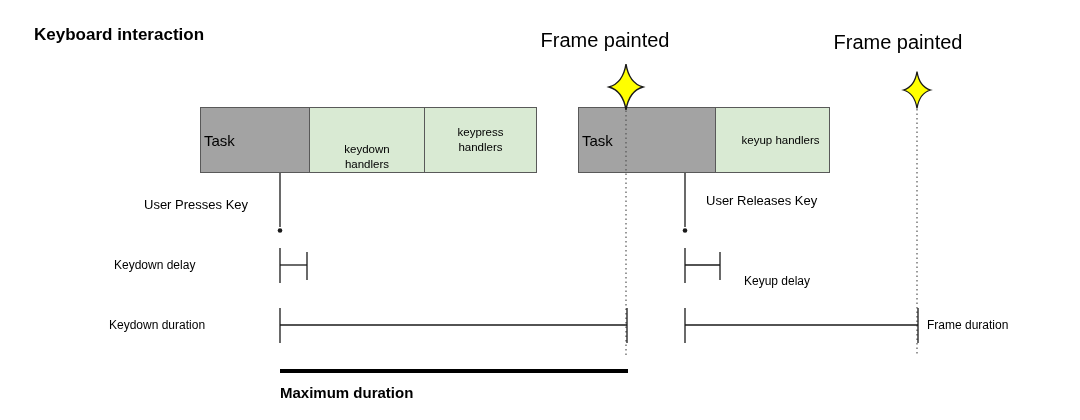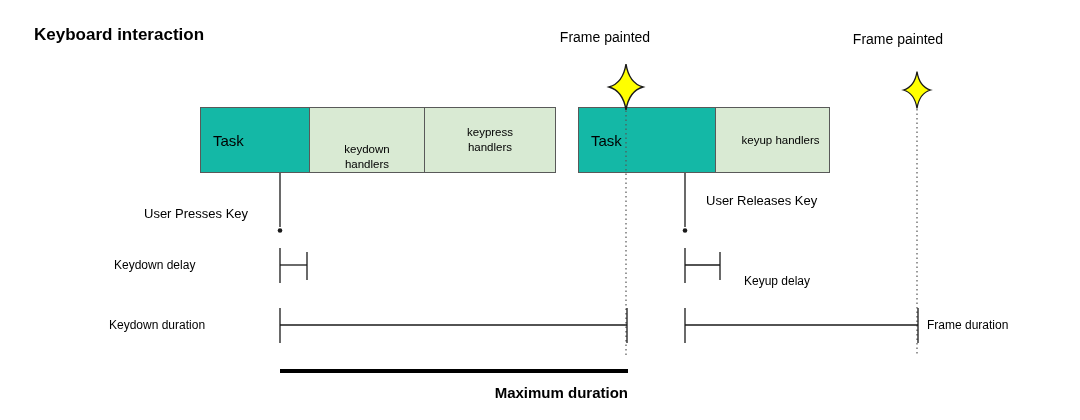--- a/index.html
+++ b/index.html
@@ -19,64 +19,64 @@
   .lines  { position: absolute; inset: 0; z-index: 2; pointer-events: none; }
   .labels { position: absolute; inset: 0; z-index: 3; pointer-events: none; border-radius: 13px; }
 
   .label { position: absolute; white-space: nowrap; }
 
   .title {
     left: 34px; top: 25px;
     font-size: 17px; font-weight: bold;
   }
 
-  .frame-label { font-size: 14px; text-align: center; width: 130px; }
+  .frame-label { font-size: 20px; text-align: center; width: 130px; }
   .fp-left  { left: 540px; top: 29px; }
   .fp-right { left: 833px; top: 31px; }
 
   .event-label { font-size: 13px; }
-  .press-label   { left: 144px; top: 197px; margin-top: 9px; }
+  .press-label   { left: 144px; top: 197px; }
   .release-label { left: 706px; top: 193px; }
 
   .measure-label { font-size: 12px; }
   .keydown-delay-label    { left: 114px; top: 258px; }
   .keyup-delay-label      { left: 744px; top: 274px; }
   .keydown-duration-label { left: 109px; top: 318px; }
   .keyup-duration-label   { left: 927px; top: 318px; }
 
   .max-duration-label {
     left: 280px; top: 384px; width: 348px;
-    text-align: right; font-size: 15px; font-weight: bold;
+    text-align: left; font-size: 15px; font-weight: bold;
   }
 
   .box {
     position: absolute;
     top: 107px; height: 66px;
     border: 1px solid #595959;
     display: flex; align-items: center;
   }
   .task-box {
-    background: #14b8a6;
-    padding-left: 12px;
+    background: #a3a3a3;
+    padding-left: 3px;
     font-size: 15px;
   }
   .handler-box {
     background: #d9ead3;
     justify-content: center;
     text-align: center;
     font-size: 11.5px;
     line-height: 1.3;
   }
   .handler-box .txt { display: inline-block; }
   .handler-box.narrow .txt { max-width: 72px; }
   .handler-box.wide   .txt { max-width: 104px; }
 
   .task1 { left: 200px; width: 110px; }
   .kd-handlers { left: 309px; width: 116px; align-items: flex-end; }
-  .kp-handlers { left: 424px; width: 132px; }
+  .kp-handlers { left: 424px; width: 113px; }
   .task2 { left: 578px; width: 138px; }
   .ku-handlers { left: 715px; width: 115px; padding-left: 16px; }
 </style>
 </head>
 <body>
 
 <div class="canvas">
 
   <div class="boxes">
     <div class="box task-box task1">

